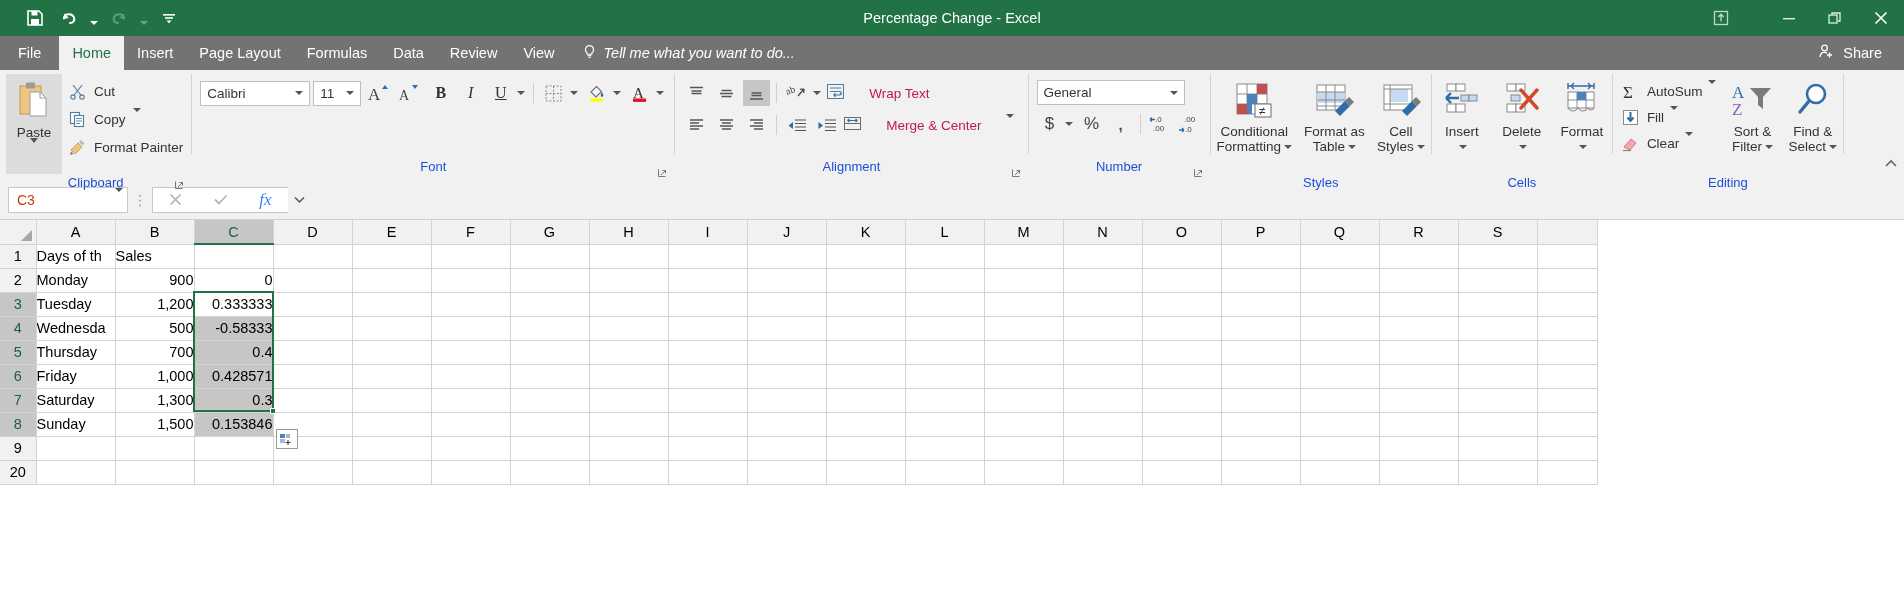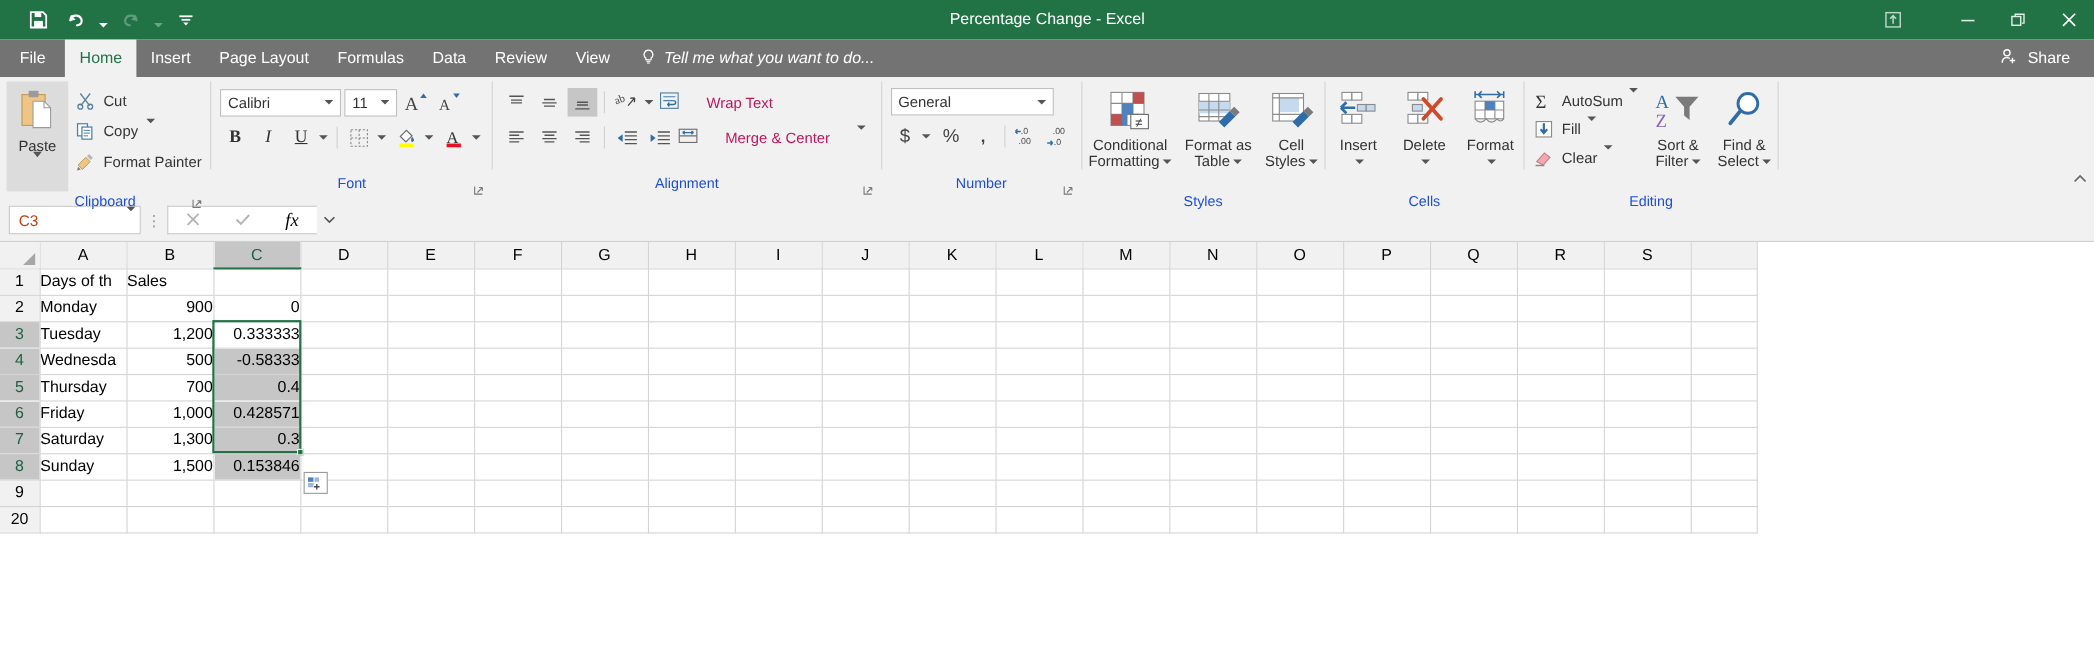--- a/index.html
+++ b/index.html
@@ -79,21 +79,21 @@
   .paste-ico{width:44px;height:46px;display:flex;align-items:center;justify-content:center;}
   .paste-lbl{font-size:13.5px;color:#333;margin-top:1px;}
   .paste-car{margin-top:3px;}
   .caret-dark{width:0;height:0;border-left:4px solid transparent;border-right:4px solid transparent;border-top:5px solid #555;}
 
   .clip-items{display:flex;flex-direction:column;justify-content:flex-start;padding-top:6px;margin-left:6px;gap:6px;}
   .clip-item{display:flex;align-items:center;gap:7px;height:22px;font-size:13.5px;color:#333;padding-right:8px;}
   .clip-item .ci{width:19px;height:19px;display:flex;align-items:center;justify-content:center;}
 
   
-  .font-rows{display:flex;flex-direction:column;gap:6px;padding:6px 8px 0 8px;}
+  .font-rows{display:flex;flex-direction:row;gap:6px;padding:6px 8px 0 8px;}
   .frow{display:flex;align-items:center;gap:3px;}
   .cbx{
     height:25px;background:#fff;border:1px solid #bfbfbf;display:flex;align-items:center;
     padding:0 4px 0 6px;font-size:13.5px;color:#333;
   }
   .cbx .cb-text{flex:1;white-space:nowrap;overflow:hidden;}
   .cbx .cb-car{width:12px;display:flex;justify-content:center;}
   .caret-sm{width:0;height:0;border-left:4px solid transparent;border-right:4px solid transparent;border-top:4px solid #555;}
   .fname{width:110px;}
   .fsize{width:48px;}
@@ -135,21 +135,21 @@
   
   .fbar{height:40px;background:#f1f1f1;display:flex;align-items:center;padding:0 4px;border-bottom:1px solid #d0d0d0;}
   .namebox{
     width:120px;height:26px;background:#fff;border:1px solid #c8c8c8;margin-left:4px;
     display:flex;align-items:center;padding:0 4px 0 8px;font-size:14px;color:#c2410c;
   }
   .namebox .nb-text{flex:1;}
   .fb-dots{width:24px;display:flex;align-items:center;justify-content:center;color:#9a9a9a;letter-spacing:0;font-size:14px;}
   .fb-btns{display:flex;align-items:center;height:26px;background:#fff;border:1px solid #c8c8c8;border-right:none;}
   .fb-btn{width:45px;height:24px;display:flex;align-items:center;justify-content:center;color:#b4b4b4;font-size:16px;}
-  .fb-btn.fx{color:#000000;font-style:italic;font-family:"Liberation Serif",serif;font-size:17px;}
+  .fb-btn.fx{color:#3b82f6;font-style:italic;font-family:"Liberation Serif",serif;font-size:17px;}
   .fb-input{
     flex:1;height:26px;background:#fff;border:1px solid #c8c8c8;display:flex;align-items:center;
     padding-left:10px;font-size:14.5px;color:#222;margin-right:2px;
   }
   .fb-expand{width:22px;height:26px;display:flex;align-items:center;justify-content:center;color:#666;}
 
   
   .gridwrap{position:relative;height:calc(610px - 36px - 34px - 110px - 40px);overflow:hidden;background:#ffffff;}
   table.grid{border-collapse:collapse;table-layout:fixed;}
   table.grid td, table.grid th{

